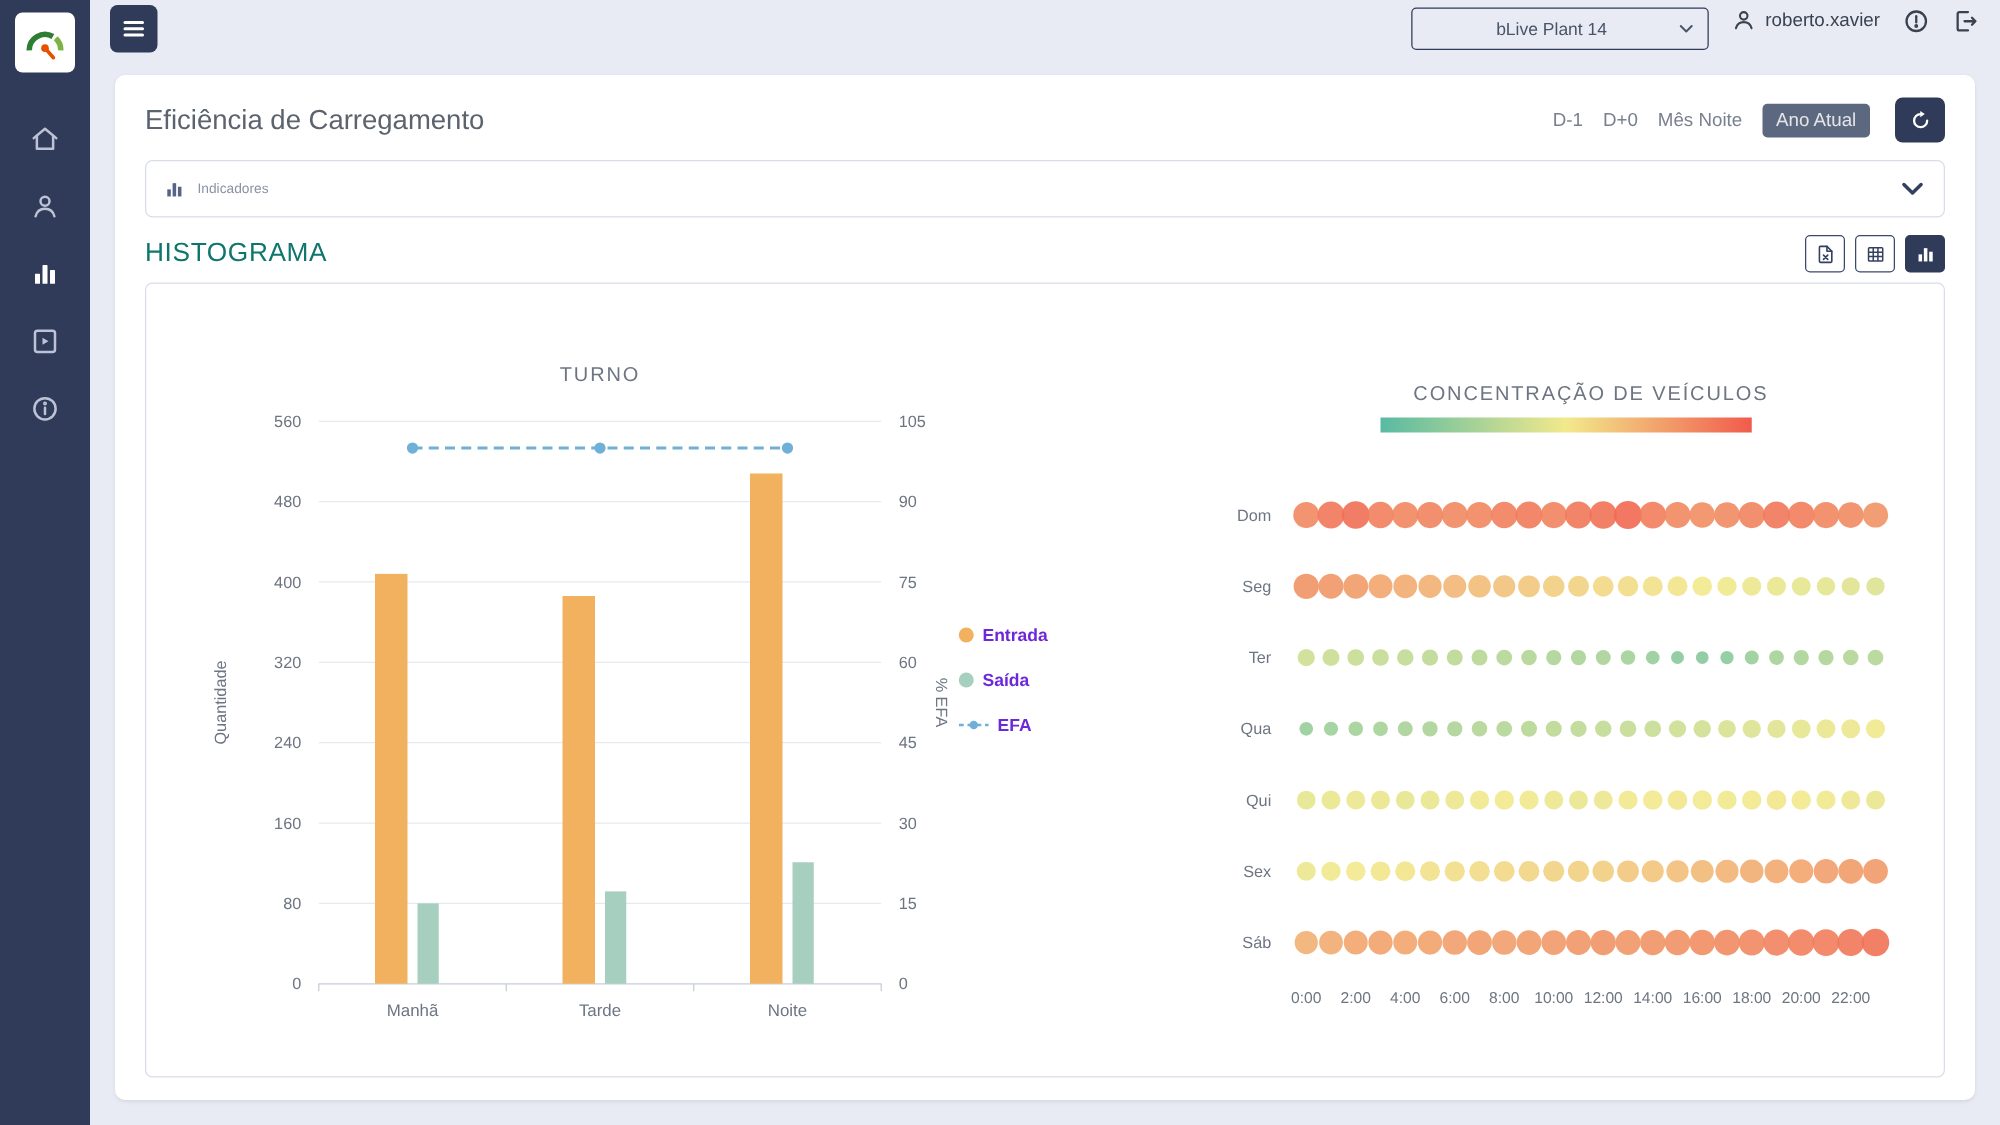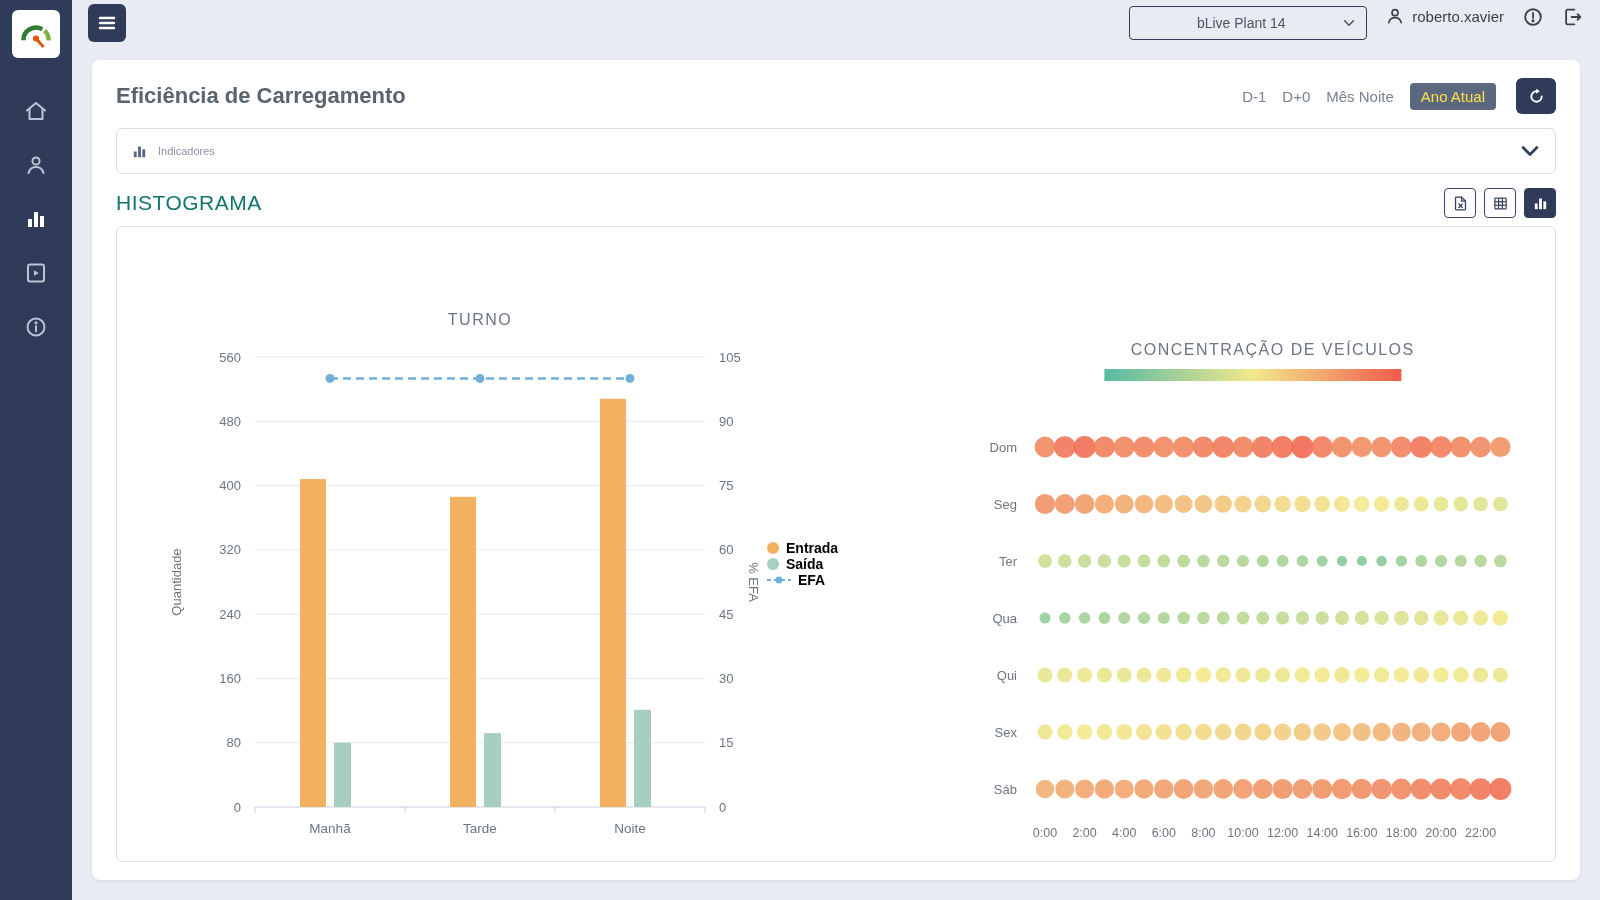--- a/index.html
+++ b/index.html
@@ -20,38 +20,38 @@
   .topbar-right{margin-left:auto;display:flex;align-items:flex-start;gap:18px}
   .plant-select{width:238px;height:34px;border:1px solid #2F3B59;border-radius:4px;display:flex;align-items:center;padding:0 10px;color:#4a5468;font-size:14px;cursor:pointer;background:transparent}
   .plant-select .val{flex:1;text-align:center}
   .user{display:flex;align-items:center;gap:7px;color:#39424f;font-size:15px}
   .top-icon{background:none;border:none;cursor:pointer;display:flex;align-items:center}
 
   
   .content{flex:1;padding:14px 20px 20px;min-height:0}
   .card{background:#fff;border-radius:8px;height:100%;padding:18px 24px;box-shadow:0 1px 3px rgba(40,50,80,.10);display:flex;flex-direction:column}
   .card-head{display:flex;align-items:center;margin-bottom:14px;flex-shrink:0}
-  .page-title{font-size:22px;font-weight:700;color:#5b646e}
+  .page-title{font-size:22px;font-weight:400;color:#5b646e}
   .filters{margin-left:auto;display:flex;align-items:center;gap:16px;font-size:15px;color:#79818f}
   .filter{cursor:pointer}
-  .filter.active{background:#5C6880;color:#fde047;padding:5px 11px;border-radius:4px}
+  .filter.active{background:#5C6880;color:#e5e5e5;padding:5px 11px;border-radius:4px}
   .refresh-btn{margin-left:20px;width:40px;height:36px;background:#2F3B59;border:none;border-radius:6px;display:flex;align-items:center;justify-content:center;cursor:pointer}
 
   .indicators-bar{border:1px solid #D9DDE9;border-radius:6px;height:46px;display:flex;align-items:center;padding:0 14px;gap:10px;color:#8a93a5;font-size:11px;margin-bottom:14px;cursor:pointer;flex-shrink:0}
   .indicators-bar .chev{margin-left:auto;display:flex}
 
   .section-row{display:flex;align-items:center;margin-bottom:8px;flex-shrink:0}
   .section-title{font-size:21px;color:#0f766e;letter-spacing:.5px}
   .icon-btns{margin-left:auto;display:flex;gap:8px}
   .icon-btn{width:32px;height:30px;border:1px solid #3A486B;border-radius:4px;background:#fff;display:flex;align-items:center;justify-content:center;cursor:pointer;padding:0}
   .icon-btn.active{background:#2F3B59;border-color:#2F3B59}
 
-  .chart-box{border:1px solid #D9DDE9;border-radius:6px;flex:1;min-height:0;display:flex;justify-content:space-between;align-items:flex-end;padding:0 28px;overflow:hidden;background:#fff}
+  .chart-box{border:1px solid #D9DDE9;border-radius:6px;flex:1;min-height:0;display:flex;justify-content:space-between;align-items:center;padding:12px 28px;overflow:hidden;background:#fff}
   .turno-wrap{display:flex;align-items:center}
-  .legend{display:flex;flex-direction:column;gap:0;font-size:14px;color:#000000;margin-left:2px}
+  .legend{display:flex;flex-direction:column;gap:20px;font-size:14px;color:#6d28d9;margin-left:2px}
   .legend-item{display:flex;align-items:center;gap:7px;cursor:pointer;font-weight:bold}
   .legend-item .dot{width:12px;height:12px;border-radius:50%;display:inline-block}
 </style>
 </head>
 <body>
 
 <aside class="sidebar">
   <div class="logo-box">
     <svg width="36" height="36" viewBox="0 0 40 40">
       <path d="M6 27a14 14 0 0 1 21-12.3" fill="none" stroke="#2e7d32" stroke-width="5"></path>

